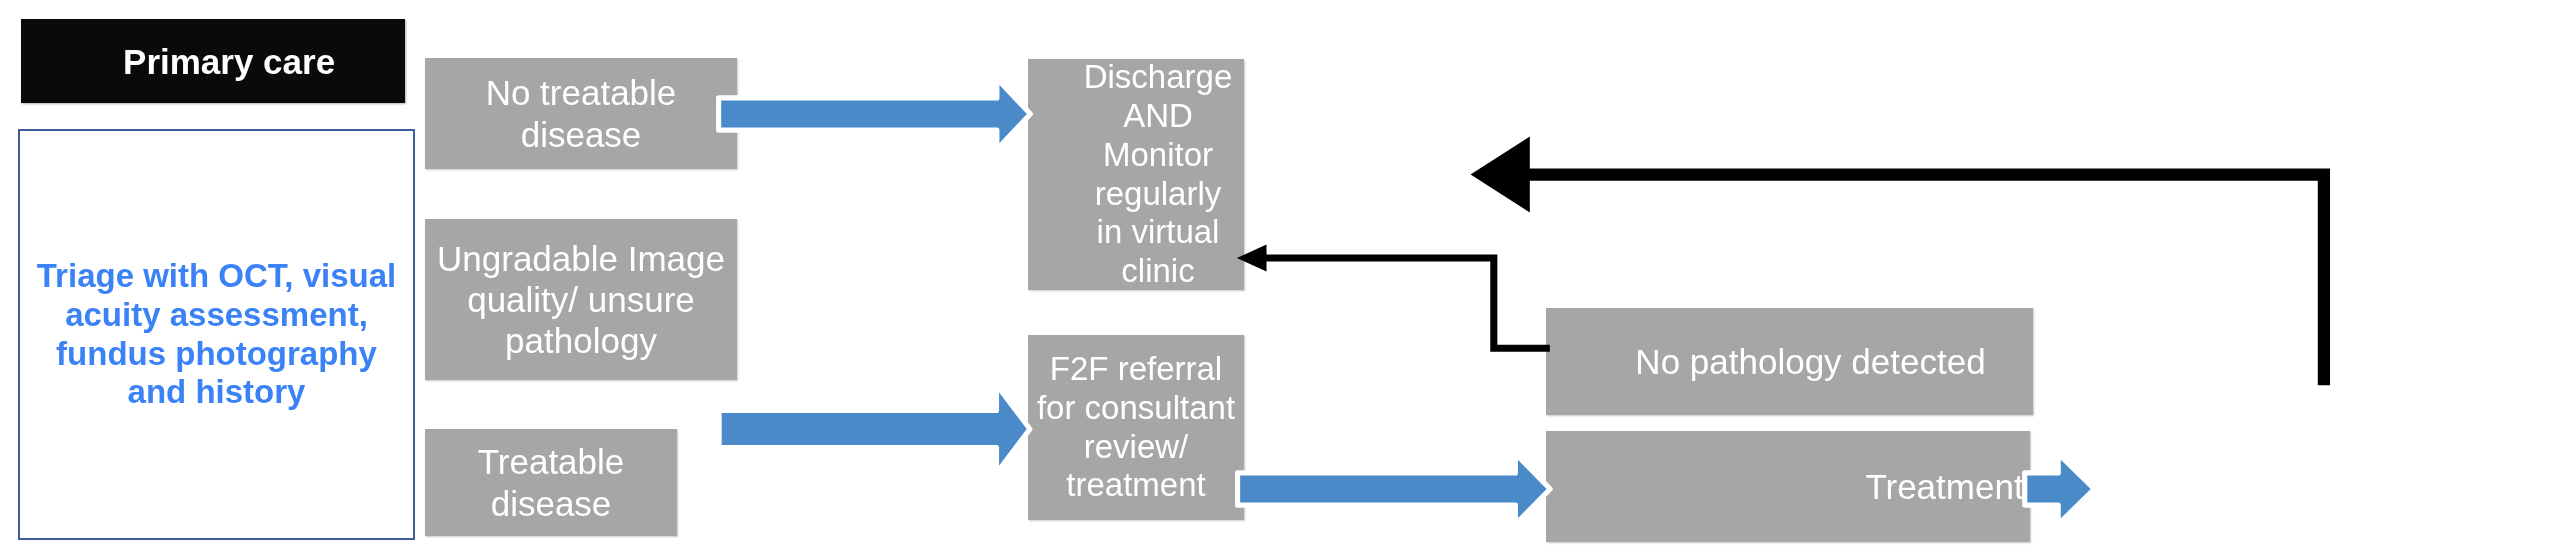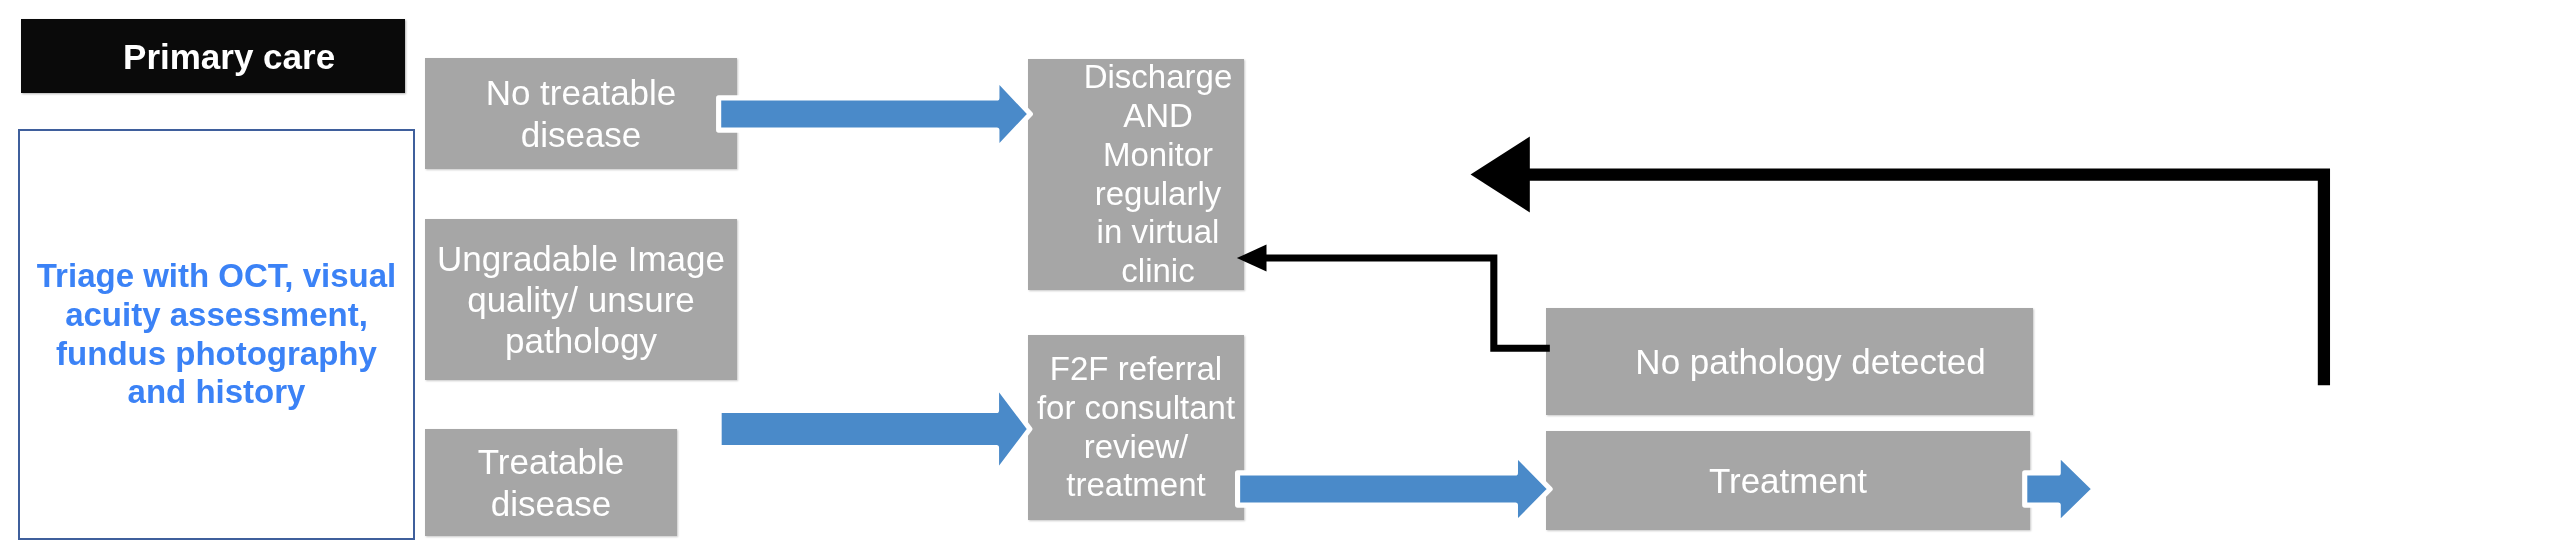--- a/index.html
+++ b/index.html
@@ -73,21 +73,21 @@
     position: absolute;
     overflow: visible;
   }
   .arrow-svg svg { display: block; overflow: visible; }
 </style>
 </head>
 <body>
 
 <div id="canvas">
 
-  <div class="node node-black" style="left:20.6px; top:19.3px; width:384px; height:74px;padding-left:33px;">
+  <div class="node node-black" style="left:20.6px; top:19.3px; width:384px; height:84px;padding-left:33px;">
     <span class="nlabel">Primary care</span>
   </div>
 
   <div class="node node-outline" style="left:18px; top:129px; width:397px; height:411px;">
     <span class="nlabel">Triage with OCT, visual acuity assessment, fundus photography and history</span>
   </div>
 
   <div class="node node-grey" style="left:425px; top:58px; width:312px; height:111px;">
     <span class="nlabel">No treatable disease</span>
   </div>
@@ -105,21 +105,21 @@
   </div>
 
   <div class="node node-grey" style="left:1028px; top:335px; width:216px; height:185px; font-size:33px;">
     <span class="nlabel">F2F referral for consultant review/ treatment</span>
   </div>
 
   <div class="node node-grey" style="left:1546px; top:308px; width:487px; height:107px;padding-left:42px;">
     <span class="nlabel">No pathology detected</span>
   </div>
 
-  <div class="node node-grey" style="left:1546px; top:431px; width:484px; height:99px;">
+  <div class="node node-grey" style="left:1546px; top:431px; width:484px; height:111px;text-align:right;">
     <span class="nlabel">Treatment</span>
   </div>
 
 
   <div class="blue-arrow" style="left:716px; top:76px;">
     <svg width="317" height="76" viewBox="0 0 492 118">
       <path d="M4 34 L436 34 L436 4 L488 59 L436 114 L436 84 L4 84 Z" fill="#4a8ac9" stroke="#ffffff" stroke-width="8" stroke-linejoin="round"></path>
     </svg>
   </div>
 

